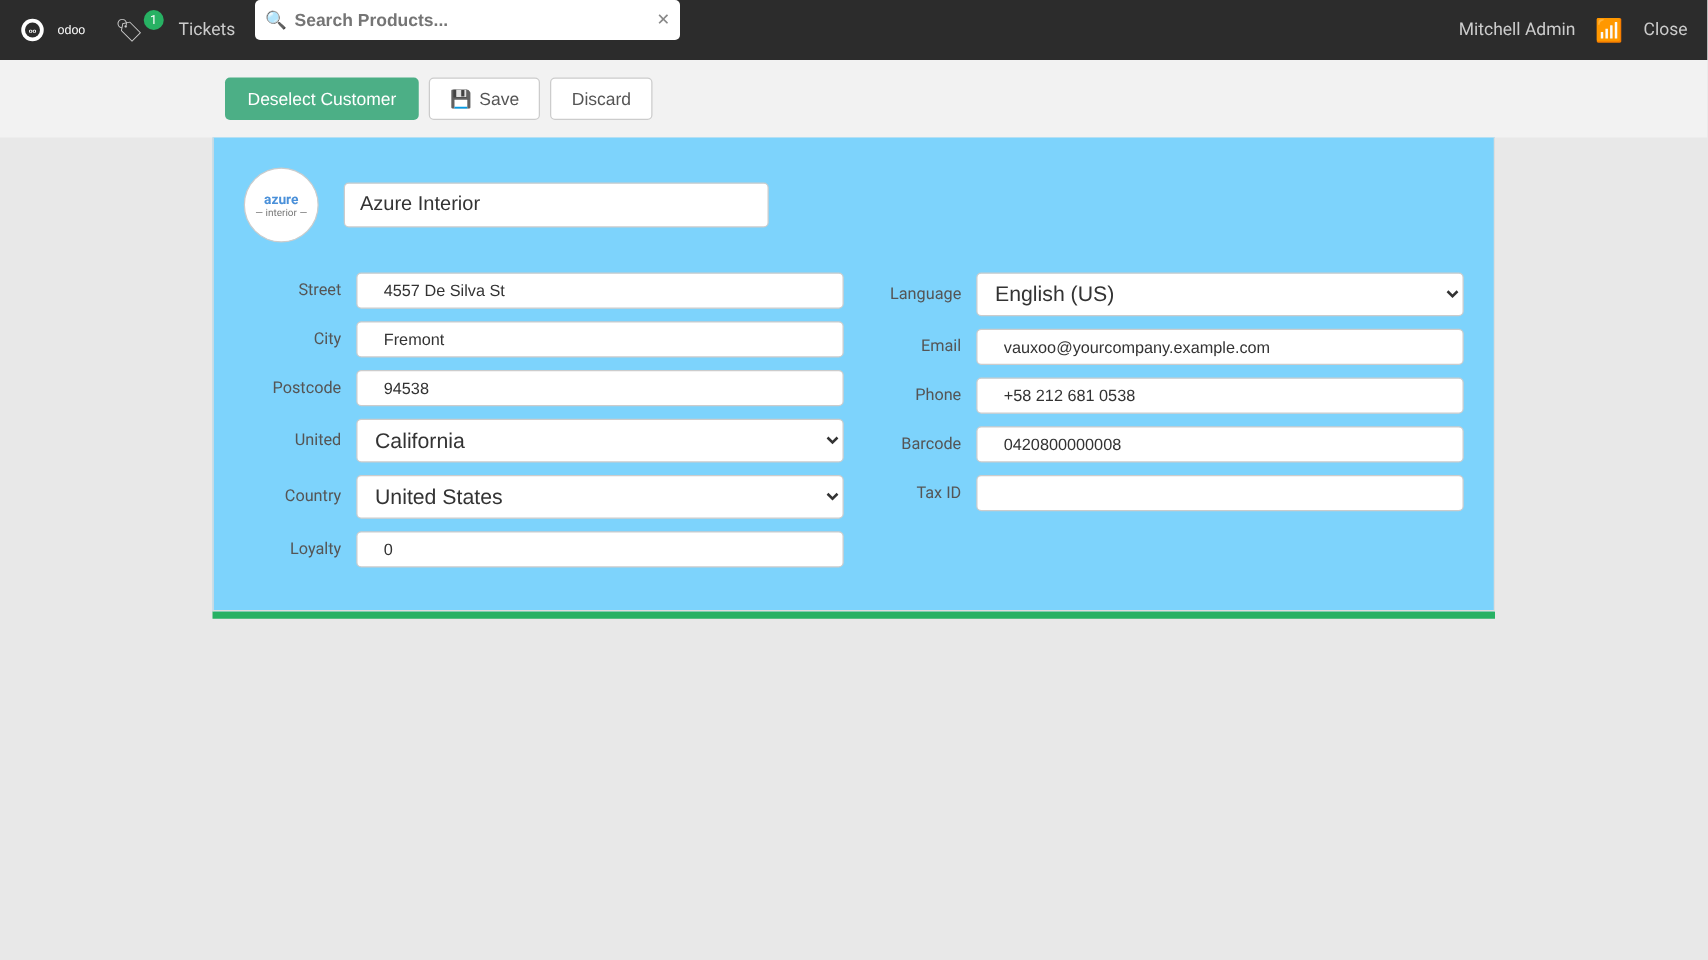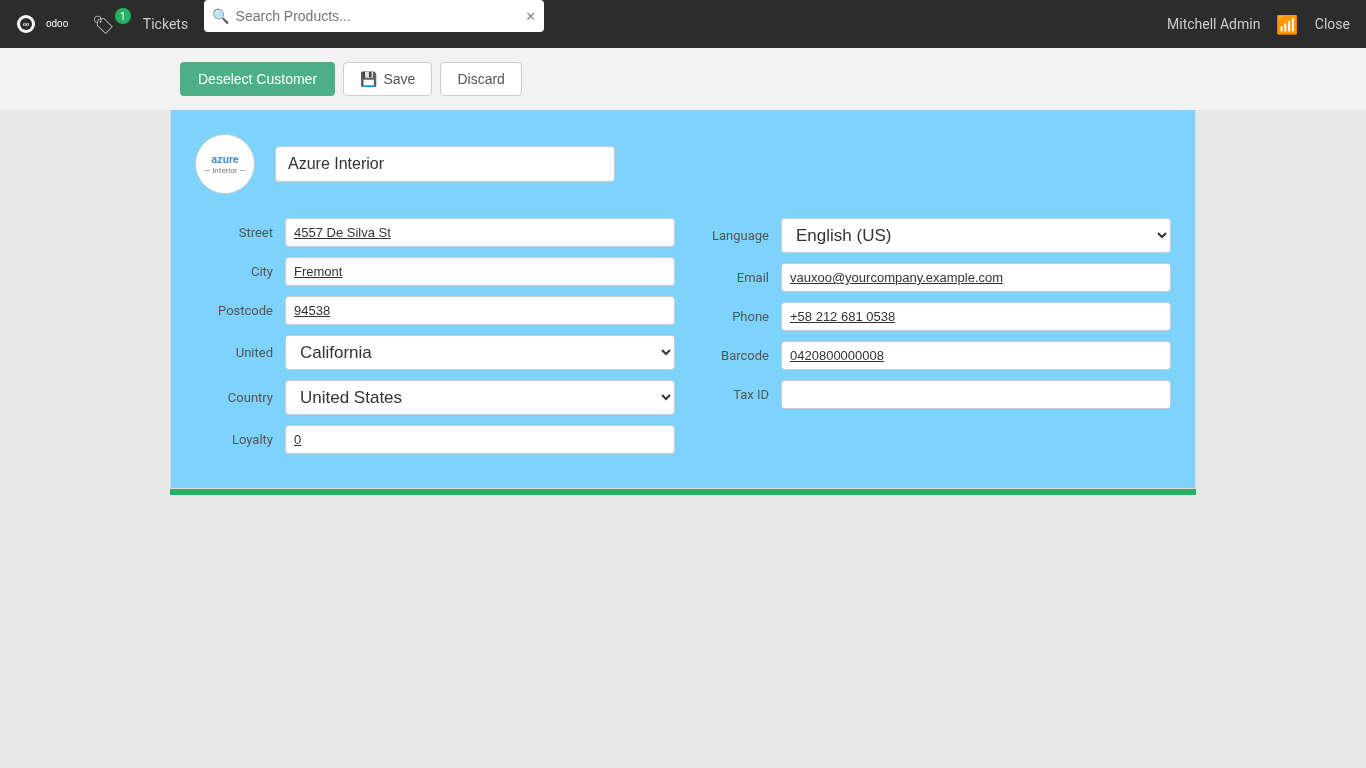--- a/index.html
+++ b/index.html
@@ -172,26 +172,25 @@
       text-align: right;
       padding-right: 12px;
       color: #555;
       font-size: 13px;
       flex-shrink: 0;
     }
     .form-input {
       flex: 1;
       border: 1px solid #ccc;
       border-radius: 4px;
-      padding: 6px 8px;
+      padding: 6px 21px;
       font-size: 13px;
       color: #333;
       outline: none;
       background: #fff;
-      text-decoration: underline;
     }
     .form-select {
       flex: 1;
       border: 1px solid #ccc;
       border-radius: 4px;
       padding: 6px 10px;
       font-size: 17px;
       color: #333;
       outline: none;
       background: #fff;
@@ -219,21 +218,21 @@
   </div>
 
   <div class="tickets-btn">
     <span style="color:#ccc; font-size:18px;">🏷</span>
     <span style="background:#27b163; color:#fff; border-radius:50%; width:16px; height:16px; font-size:10px; display:inline-flex; align-items:center; justify-content:center; position:relative; top:-8px; left:-6px;">1</span>
     <span style="color:#ccc;">Tickets</span>
   </div>
 
   <div class="search-bar">
     <span style="color:#888;">🔍</span>
-    <input type="text" style="border: none; outline: none; flex: 1 1 0%; font-size: 14px; color: rgb(85, 85, 85);" placeholder="Search Products...">
+    <input type="text" style="border: none; outline: none; flex: 1 1 0%; font-size: 14px; color: rgb(85, 85, 85); font-weight: bold;" placeholder="Search Products...">
     <span style="color:#888; cursor:pointer; font-size:13px;">✕</span>
   </div>
 
   <div class="topbar-right">
     <span style="color:#ccc;">Mitchell Admin</span>
     <span style="color:#27b163; font-size:18px;">📶</span>
     <span style="color:#ccc; cursor:pointer;">Close</span>
   </div>
 </div>
 

